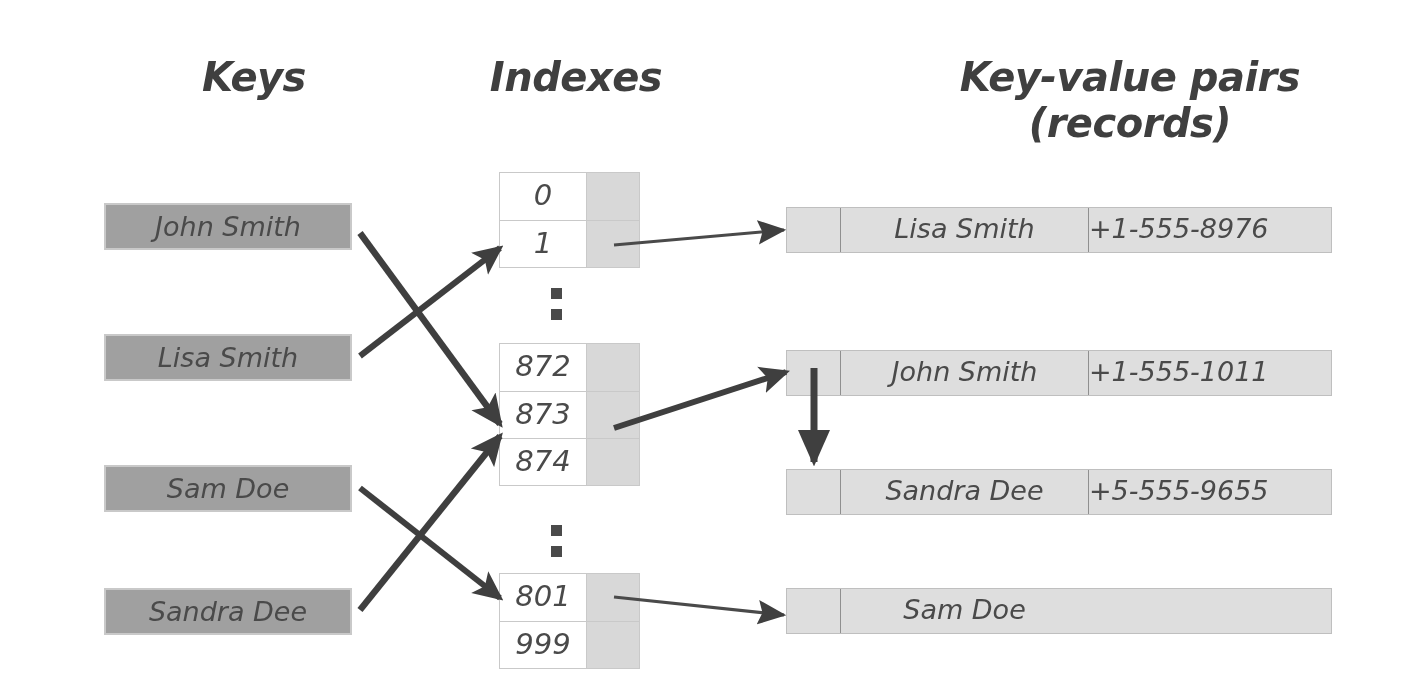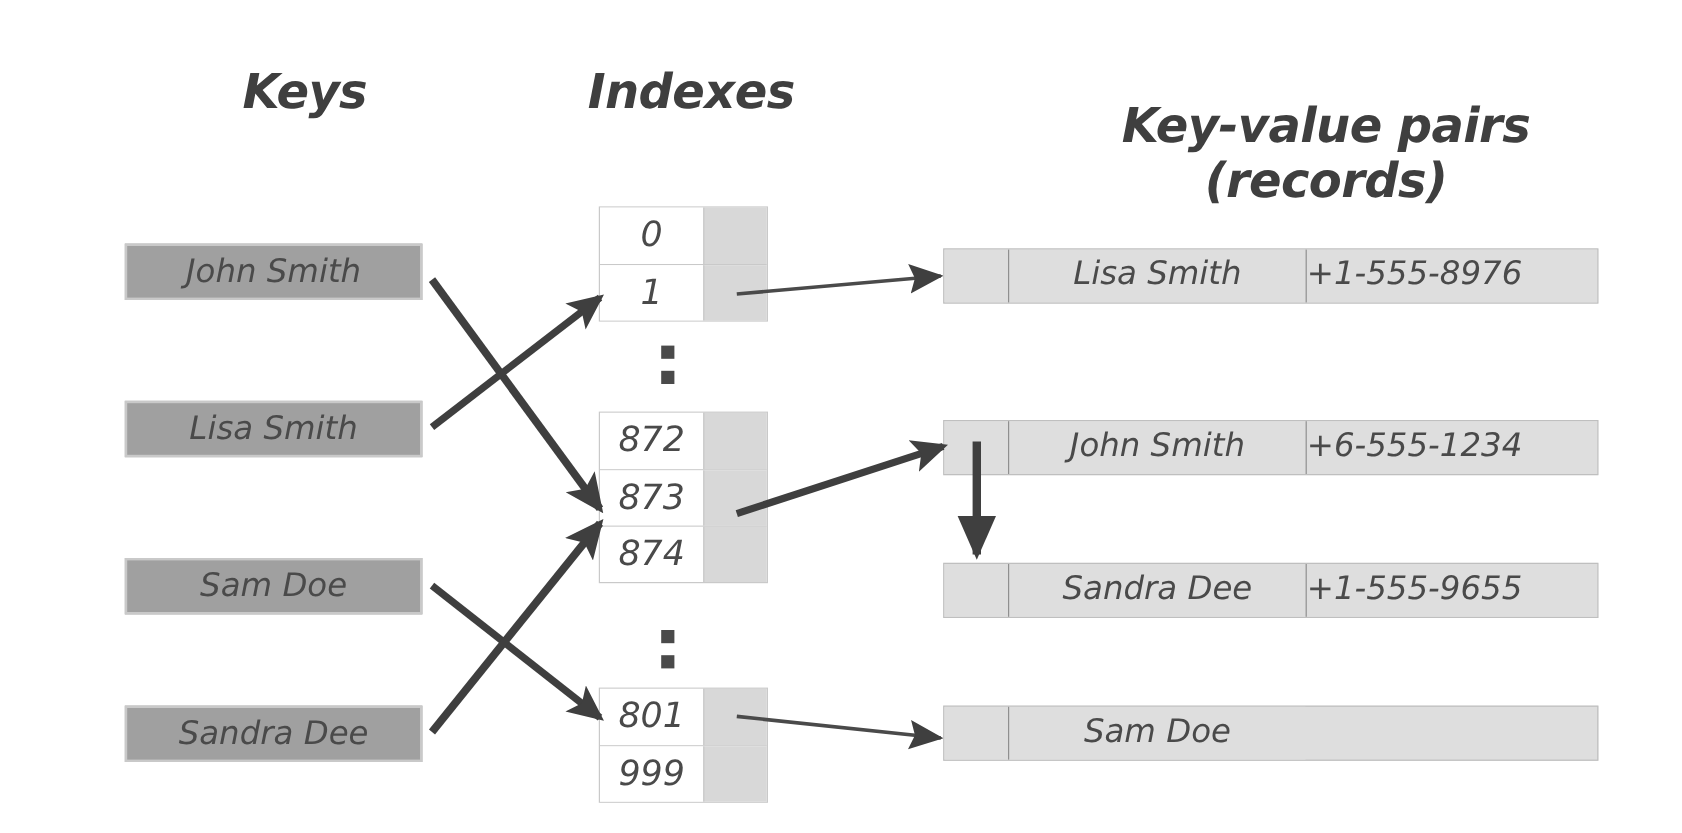--- a/index.html
+++ b/index.html
@@ -27,21 +27,21 @@
     font-size: 40px;
     line-height: 46px;
     color: #3f3f3f;
     text-align: center;
     letter-spacing: -0.5px;
     white-space: pre-line;
   }
   #heading-keys    { left: 54px;  top: 54px;  width: 400px; }
   #heading-indexes { left: 376px; top: 54px;  width: 400px; }
   #heading-records { left: 880px; top: 54px;  width: 420px; transform: translateX(-210px) translateX(210px); }
-  #heading-records { left: 890px; top: 54px;  width: 430px; margin-top: 28px; }
+  #heading-records { left: 915px; top: 54px;  width: 430px; }
 
   
   .key-box {
     position: absolute;
     left: 104px;
     width: 248px;
     height: 47px;
     box-sizing: border-box;
     background: #a0a0a0;
     border: 2px solid #c9c9c9;
@@ -220,27 +220,27 @@
 
   <div class="record" style="top:207px">
     <div class="rec-link"></div>
     <div class="rec-name">Lisa Smith</div>
     <div class="rec-phone">+1-555-8976</div>
   </div>
 
   <div class="record" style="top:350px">
     <div class="rec-link"></div>
     <div class="rec-name">John Smith</div>
-    <div class="rec-phone">+6-555-1234</div>
+    <div class="rec-phone">+1-555-1011</div>
   </div>
 
   <div class="record" style="top:469px">
     <div class="rec-link"></div>
     <div class="rec-name">Sandra Dee</div>
-    <div class="rec-phone">+1-555-9655</div>
+    <div class="rec-phone">+5-555-9655</div>
   </div>
 
   <div class="record" style="top:588px">
     <div class="rec-link"></div>
     <div class="rec-name">Sam Doe</div>
   </div>
 
   <svg id="arrow-layer" viewBox="0 0 1402 694" width="1402" height="694">
     <defs>
       <marker id="head-thick" viewBox="0 0 10 10" refX="8.6" refY="5" markerWidth="5.0" markerHeight="5.0" orient="auto-start-reverse">

